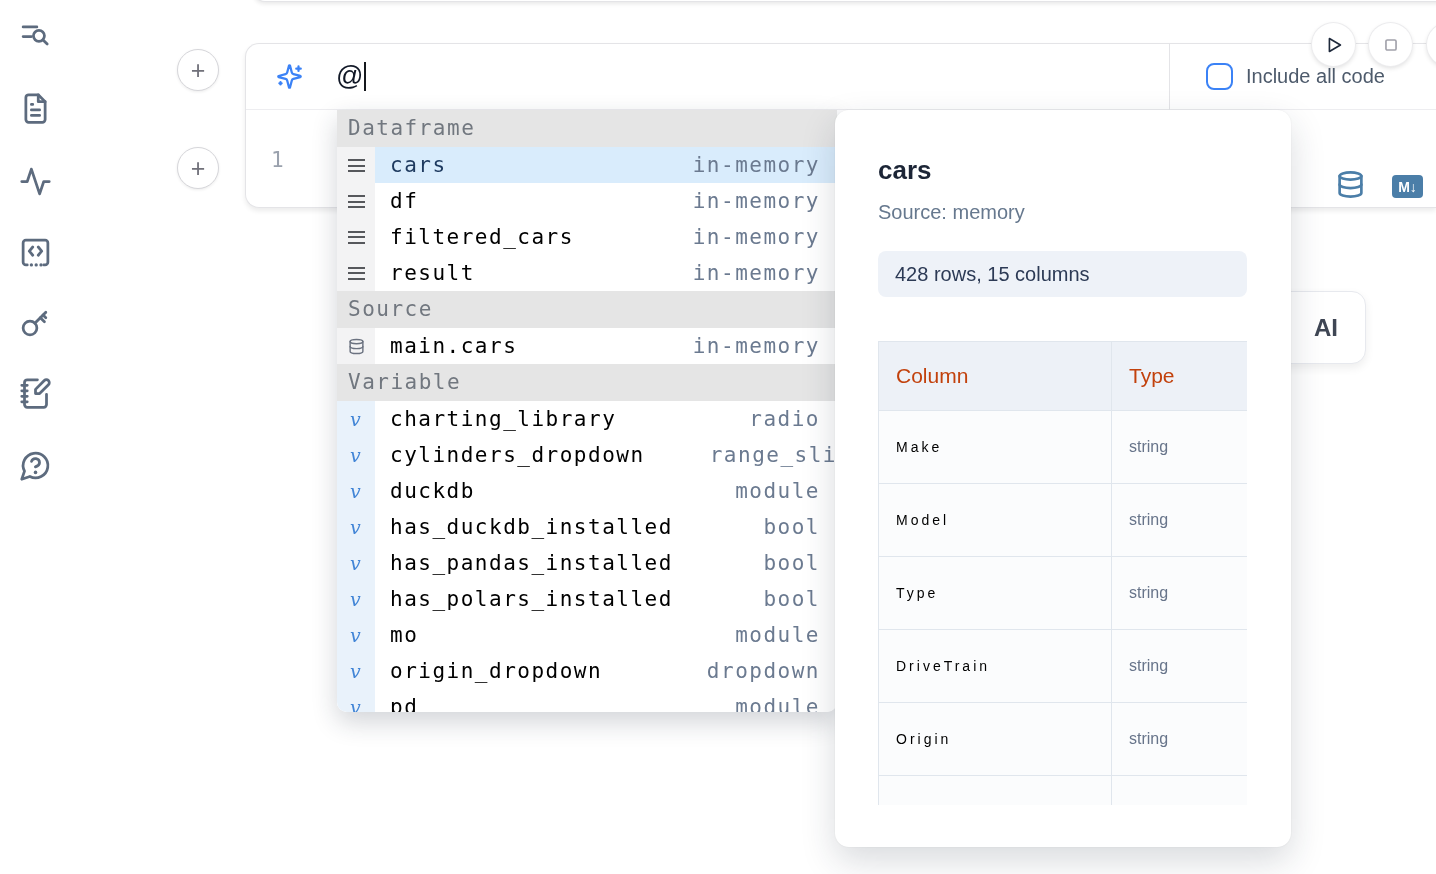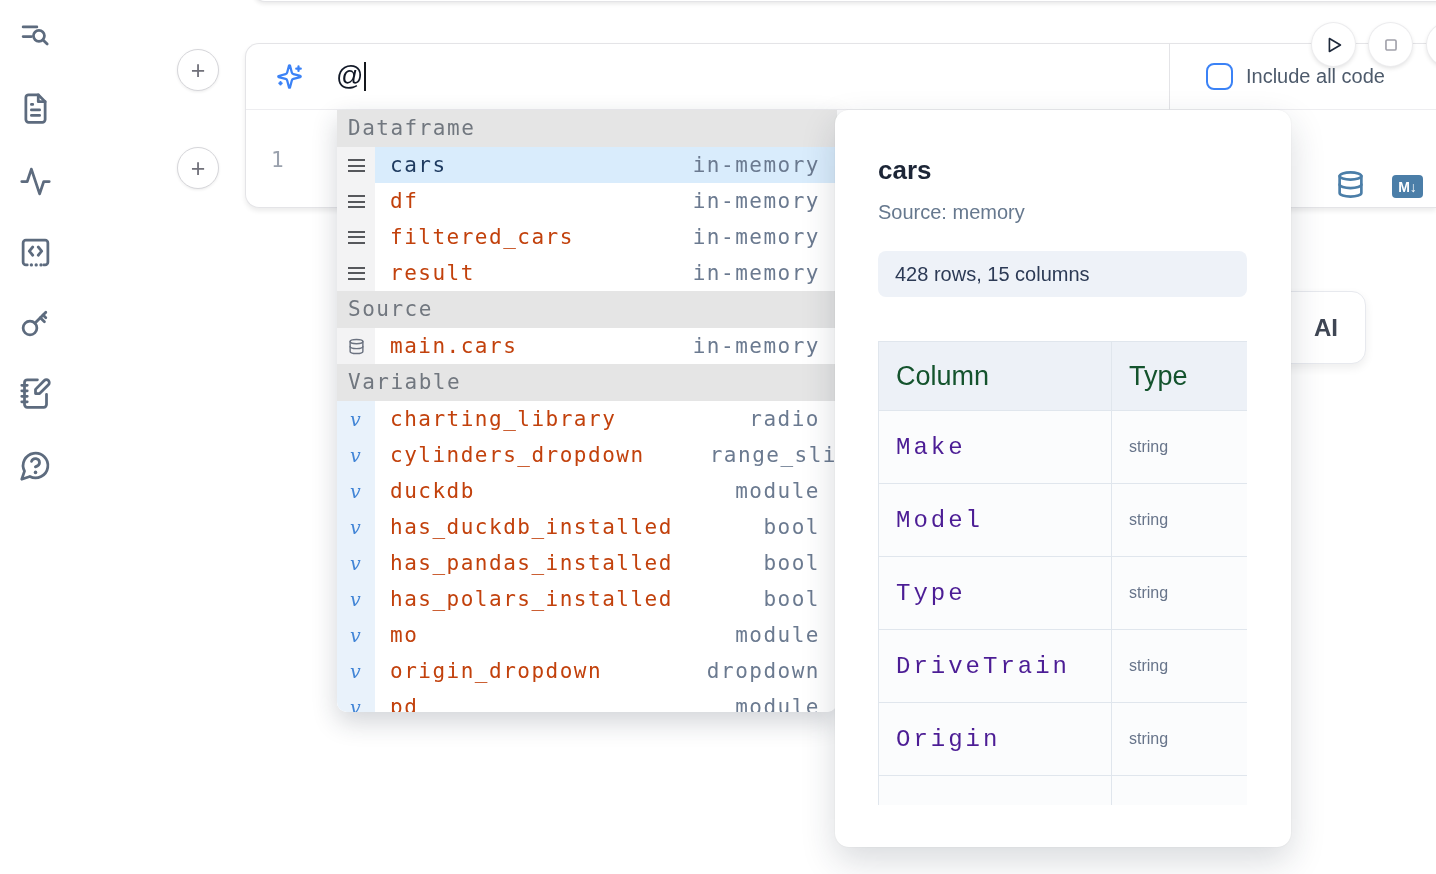--- a/index.html
+++ b/index.html
@@ -69,42 +69,42 @@
   .ac { position:absolute; left:337px; top:110px; width:500px; height:602px; background:#fff; z-index:40;
     box-shadow:0 10px 26px rgba(30,41,59,.20); border-radius:0 0 10px 10px; overflow:hidden;
     font-family:"DejaVu Sans Mono",monospace; letter-spacing:1.5px; }
   .ac-header { height:37px; background:#e5e5e5; color:#71777f; font-size:21px; line-height:37px; padding-left:11px; }
   .ac-row { height:36px; display:flex; align-items:stretch; background:#fff; cursor:pointer; }
   .ac-gutter { width:38px; flex:none; background:#f3f3f4; display:flex; align-items:center; justify-content:center; color:#56585c; }
   .ac-row.var .ac-gutter { background:#e9f2fb; }
   .ac-main { flex:1; display:flex; align-items:center; padding:0 17px 0 15px; min-width:0; }
   .ac-row.selected .ac-main { background:#d9ecfc; }
   .ac-row.flush .ac-main { padding-right:0; }
-  .ac-name { font-size:21px; color:#c2410c; white-space:nowrap; }
+  .ac-name { font-size:21px; color:#000000; white-space:nowrap; }
   .ac-row.selected .ac-name { color:#1e3a5f; }
   .ac-type { margin-left:auto; font-size:21px; color:#6b7a90; white-space:nowrap; }
   .rows-glyph { width:17px; height:13px;
     background:repeating-linear-gradient(to bottom,#56585c 0 2px,transparent 2px 5.5px); }
   .vglyph { font-family:"DejaVu Serif",serif; font-style:italic; font-size:19px; color:#4285d6; }
   .ac-db { width:17px; height:19px; color:#6b7280; }
 
   
   .panel { position:absolute; left:835px; top:110px; width:456px; height:737px; background:#fff;
     border-radius:14px; z-index:50;
     box-shadow:0 0 2px rgba(0,0,0,.07), 0 14px 34px rgba(30,41,59,.17); }
   .panel-title { font-size:26px; font-weight:bold; color:#1c2536; margin:45px 0 0 43px; }
   .panel-source { font-size:20px; color:#66788e; margin:15px 0 0 43px; }
   .panel-pill { margin:27px 44px 0 43px; height:46px; background:#eef2f8; border-radius:8px;
     display:flex; align-items:center; padding-left:17px; font-size:20px; color:#2c3a55;text-align:center; }
   .panel-tablewrap { margin:44px 44px 0 43px; height:464px; overflow:hidden; }
   table.schema { border-collapse:collapse; width:369px; table-layout:fixed; }
   table.schema th, table.schema td { border:1px solid #e0e6ed; padding-left:17px; text-align:left; }
-  table.schema th { height:69px; background:#edf1f7; font-size:27px; font-weight:400; color:#14532d; }
+  table.schema th { height:69px; background:#edf1f7; font-size:21px; font-weight:400; color:#c2410c; }
   table.schema td { height:73px; background:#fbfcfd; }
-  td.cname { font-family:Liberation Mono, monospace; font-size:24px; letter-spacing:3px; color:#4c1d95; }
+  td.cname { font-family:Liberation Sans, sans-serif; font-size:14px; letter-spacing:3px; color:#000000; }
   td.ctype { font-size:16px; color:#67748a; }
   col.c1 { width:233px; } col.c2 { width:136px; }
 </style>
 </head>
 <body>
 
 <div class="sidebar">
   <span class="sb-icon" style="top:20px">
     <svg viewBox="0 0 24 24" fill="none" stroke="currentColor" stroke-width="2" stroke-linecap="round" stroke-linejoin="round">
         <path d="M3 5h10M3 12h6"></path>

